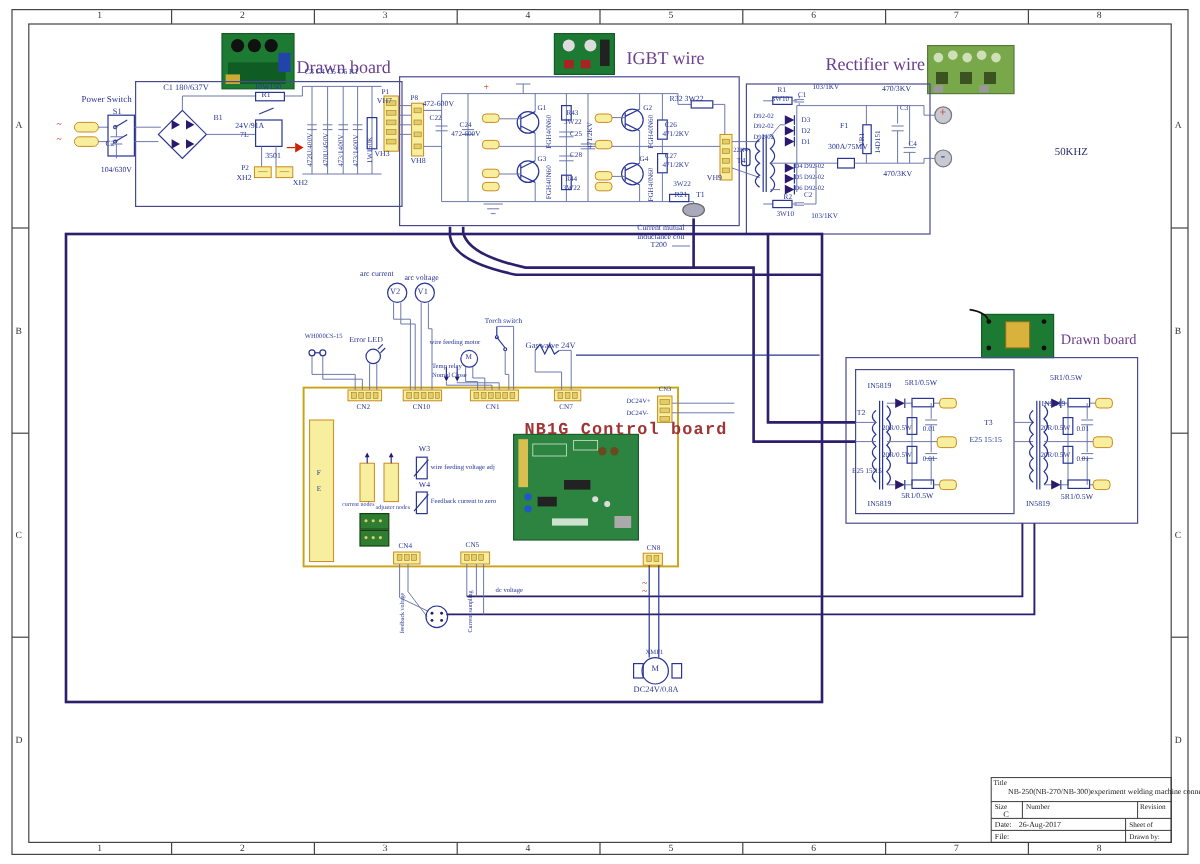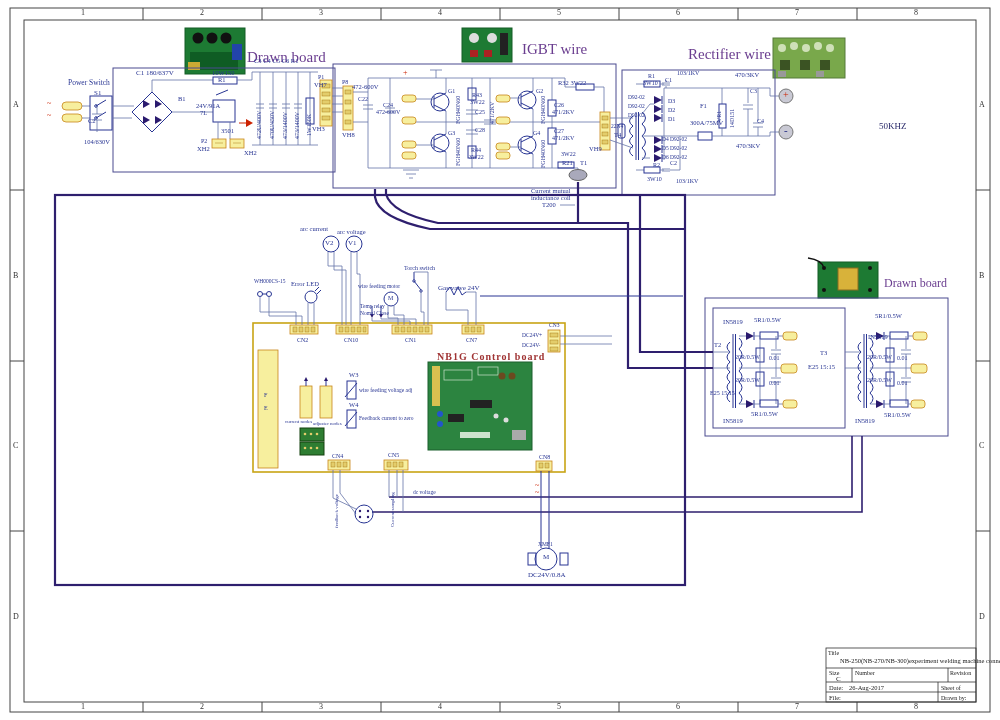--- a/index.html
+++ b/index.html
@@ -2,22 +2,22 @@
 <html><head>
 <meta charset="utf-8">
 <style>
   html,body{margin:0;padding:0;background:#fff;}
   .sheet{position:relative;width:1000px;height:720px;background:#ffffff;overflow:hidden;
          font-family:"Liberation Serif",serif;}
   .lbl{position:absolute;font-family:"Liberation Serif",serif;color:#283593;line-height:1;
        white-space:nowrap;}
   .zone{position:absolute;font-size:8px;color:#333;font-family:"Liberation Serif",serif;line-height:1;}
   .board-title{position:absolute;font-family:"Liberation Serif",serif;color:#6a3d8f;line-height:1;white-space:nowrap;}
-  .control-title{position:absolute;font-family:Liberation Serif, serif;color:#a03434;
-       font-size:10px;font-weight:bold;letter-spacing:1px;white-space:nowrap;line-height:1;}
+  .control-title{position:absolute;font-family:Liberation Mono, monospace;color:#a03434;
+       font-size:14px;font-weight:bold;letter-spacing:1px;white-space:nowrap;line-height:1;}
   .freq{position:absolute;font-family:"Liberation Serif",serif;color:#2a2a6a;font-size:9px;line-height:1;}
   .tb-text{position:absolute;color:#222;line-height:1;white-space:nowrap;font-family:"Liberation Serif",serif;}
   svg{position:absolute;left:0;top:0;}
   svg .w{stroke:#6673a8;stroke-width:.8;fill:none}
   svg .n{stroke:#283593;stroke-width:1;fill:none}
   svg .bus{stroke:#2e1f6e;stroke-width:2.2;fill:none}
   svg .bus2{stroke:#2e1f6e;stroke-width:1.6;fill:none}
   svg .bx{stroke:#4a4a8f;stroke-width:1;fill:none}
   svg .gold{stroke:#c8a415;stroke-width:1.6;fill:none}
   svg .frm{stroke:#444;stroke-width:1;fill:none}

